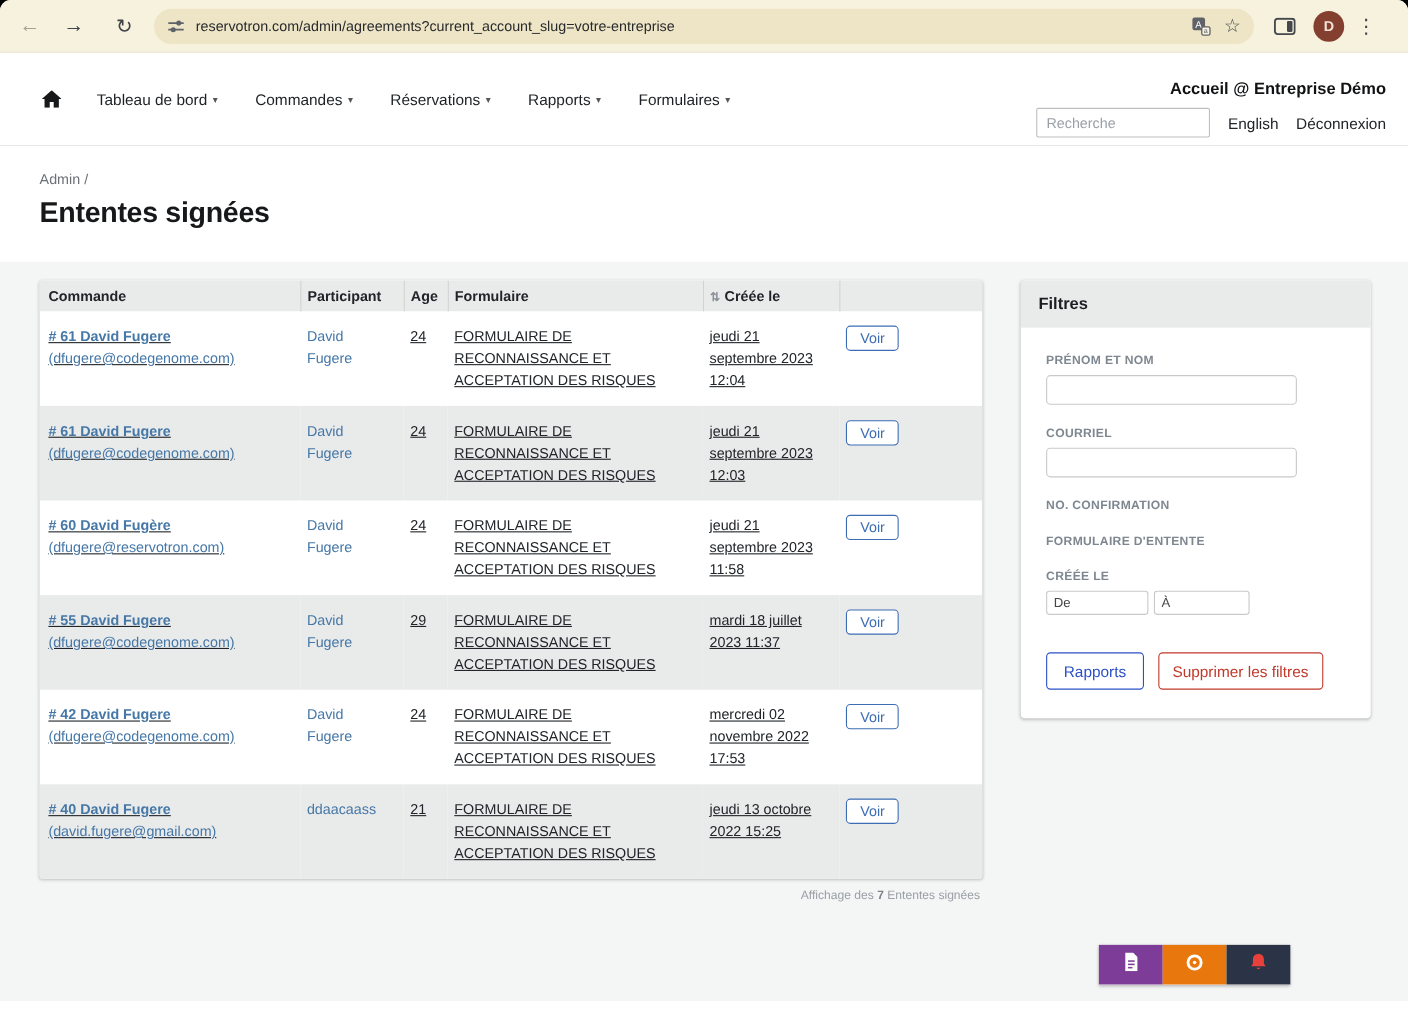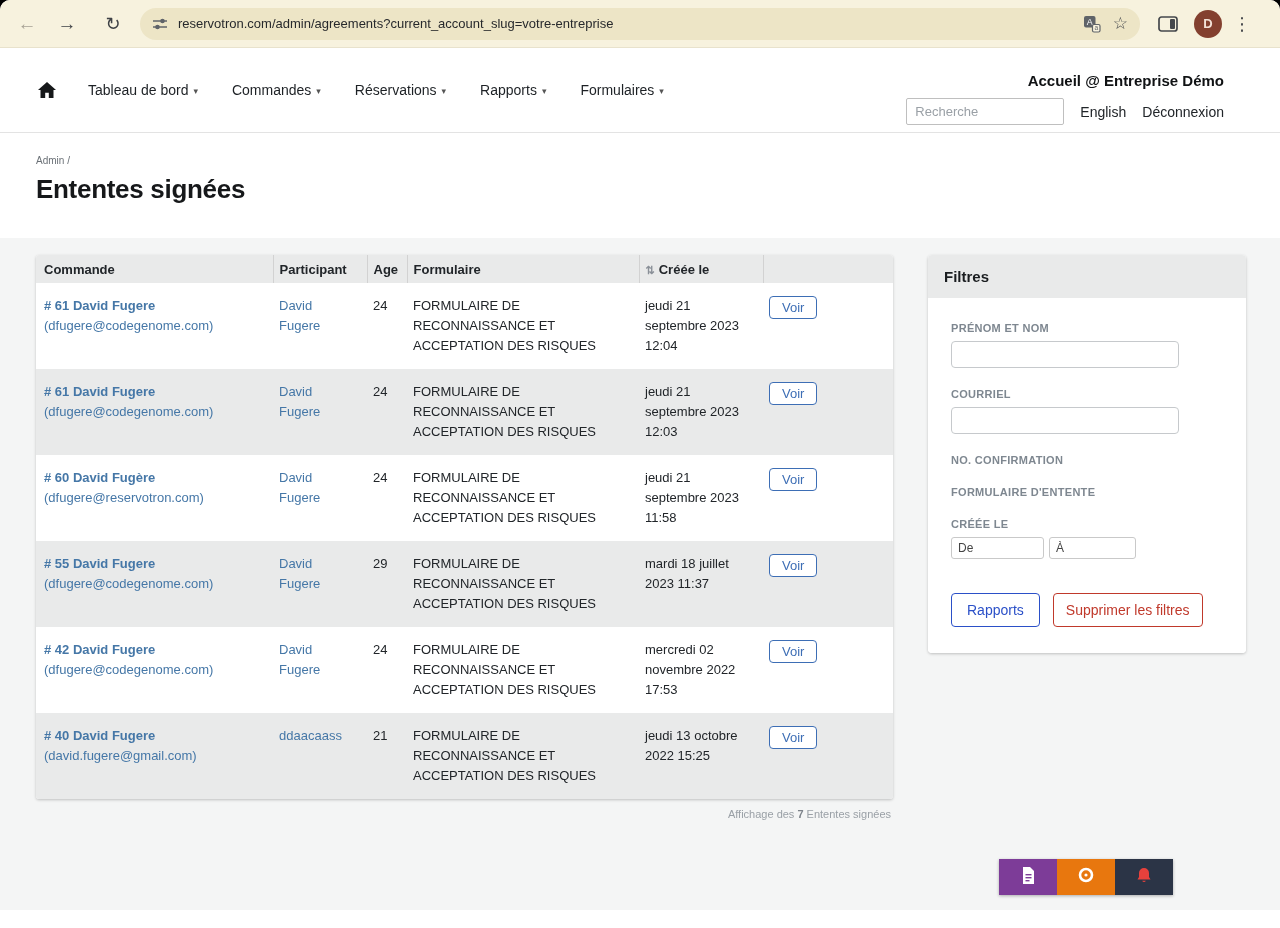--- a/index.html
+++ b/index.html
@@ -20,50 +20,50 @@
   .urlbar{width:1000px;height:32px;margin-left:10px;background:var(--urlbar-bg,#ede5c6);border-radius:16px;display:flex;align-items:center;padding:0 12px;box-sizing:border-box;cursor:text;}
   .urlbar .tune{margin-right:10px;display:flex;cursor:pointer;}
   .url{font-size:13px;color:#27292c;flex:1;white-space:nowrap;overflow:hidden;}
   .tr-icon{display:flex;margin-left:8px;cursor:pointer;}
   .star{margin-left:12px;font-size:17px;color:#494c50;cursor:pointer;line-height:1;}
   .sidepanel{margin-left:18px;display:flex;cursor:pointer;}
   .avatar{width:28px;height:28px;margin-left:16px;border-radius:50%;background:var(--avatar-brown,#83402f);color:#f3e2d8;font-weight:bold;font-size:13px;display:flex;align-items:center;justify-content:center;cursor:pointer;}
   .dots{margin-left:10px;font-size:18px;color:#3f4246;width:20px;text-align:center;cursor:pointer;}
 
   
-  .site-header{height:85px;background:#fff;border-bottom:1px solid #e3e3e3;display:flex;justify-content:space-between;padding:0 56px 0 38px;box-sizing:border-box;}
+  .site-header{height:85px;background:#fff;border-bottom:1px solid #e3e3e3;display:flex;justify-content:space-between;padding:0 20px 0 38px;box-sizing:border-box;}
   .nav-left{display:flex;align-items:center;}
   .home{display:flex;margin-right:32px;cursor:pointer;}
   #main-nav{display:flex;gap:34px;}
   .nav-item{font-size:14px;color:#1d2125;display:flex;align-items:center;gap:5px;cursor:pointer;white-space:nowrap;}
   .caret{font-size:9px;color:#555;padding-top:2px;}
   .nav-right{padding-top:24px;text-align:right;}
   .account{font-size:15px;font-weight:700;color:#101214;}
   .controls{display:flex;align-items:center;gap:16px;margin-top:9px;justify-content:flex-end;}
   .search-input{width:158px;height:27px;border:1px solid #bfbfbf;border-radius:2px;padding:0 8px;font-size:13px;box-sizing:border-box;background:#fff;}
   .search-input::placeholder{color:#9aa0a6;}
   .hdr-link{font-size:14px;color:#212529;text-decoration:none;cursor:pointer;}
 
   
   .title-band{background:#fff;height:105px;box-sizing:border-box;padding:22px 36px 0;}
-  .breadcrumb{font-size:10px;color:#6a7076;}
+  .breadcrumb{font-size:13px;color:#6a7076;}
   .breadcrumb span{cursor:pointer;}
   .breadcrumb .sep{cursor:default;}
   h1.page-title{margin:8px 0 0;font-size:26px;font-weight:700;color:#16181a;letter-spacing:-0.3px;}
 
   
   .content{background:#f4f5f5;min-height:672px;box-sizing:border-box;padding:17px 34px 0 36px;display:flex;gap:35px;}
   .card{background:#fff;border-radius:3px;box-shadow:0 1px 3px rgba(0,0,0,.22);}
   .table-wrap{width:857px;flex:none;}
   .table-card{overflow:hidden;}
   table{width:100%;border-collapse:collapse;table-layout:fixed;}
   thead th{background:var(--stripe-gray,#e9eaea);font-size:13px;font-weight:700;color:#212529;text-align:left;padding:6px;height:28px;box-sizing:border-box;border-left:1px solid #d2d2d2;white-space:nowrap;cursor:pointer;}
   thead th:first-child{border-left:none;padding-left:8px;}
   .sort{font-size:11px;color:#8a9098;margin-right:4px;}
-  tbody td{font-size:13px;color:#212529;padding:13px 8px 13px 6px;vertical-align:top;line-height:20px;}
+  tbody td{font-size:13px;color:#212529;padding:13px 8px 13px 6px;vertical-align:top;line-height:20px;text-decoration:underline;}
   tbody td:first-child{padding-left:8px;}
   tbody tr:nth-child(even){background:var(--stripe-gray,#e9eaea);}
   a.tbl-link{color:var(--link-blue,#4577a7);text-decoration:none;cursor:pointer;}
   .order-name{font-weight:700;}
   .c-part a{display:inline-block;width:64px;}
   .btn-action{display:inline-block;padding:3px 12px;border:1px solid var(--button-blue,#3d6eb5);color:var(--button-blue,#3d6eb5);background:#fff;border-radius:4px;font-size:13px;cursor:pointer;margin-right:10px;}
   .btn-action:last-child{margin-right:0;}
   .summary{text-align:right;font-size:11px;color:#9aa0a6;margin-top:9px;padding-right:2px;}
   .summary b{color:#7d838a;}
 

